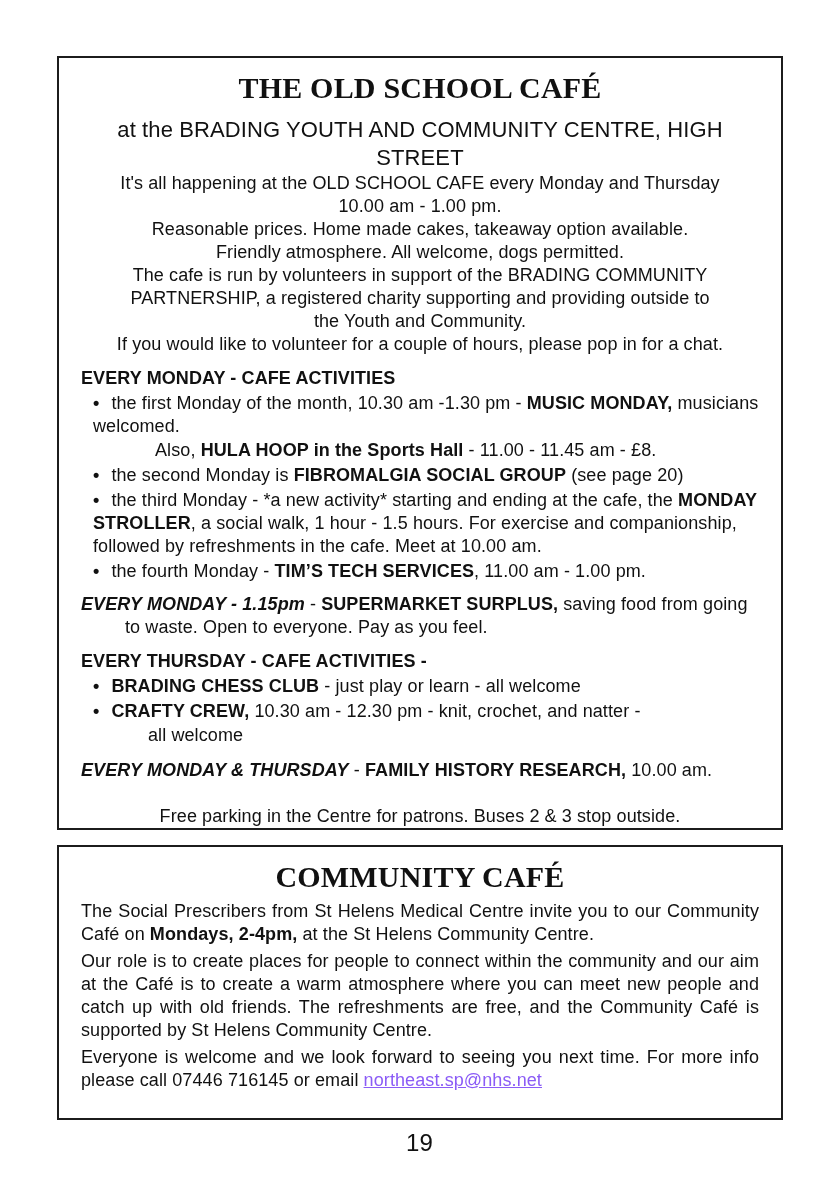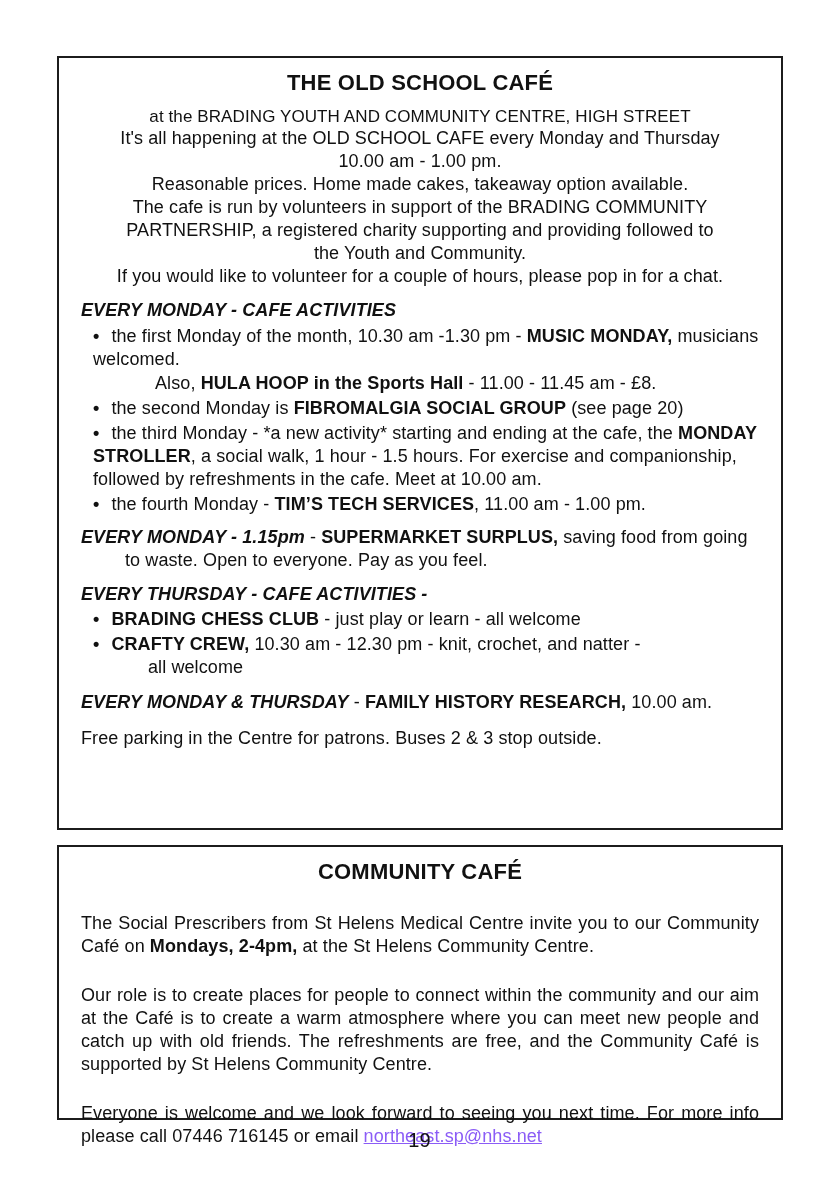--- a/index.html
+++ b/index.html
@@ -19,81 +19,82 @@
     position: absolute;
     left: 57px;
     width: 726px;
     border: 2px solid #1c1c1c;
     background: #ffffff;
     padding: 11px 22px 10px 22px;
   }
   .box1 { top: 56px; height: 774px; }
   .box2 { top: 845px; height: 275px; }
   .title {
-    font-size: 22px;
+    font-size: 30px;
     font-weight: bold;
     text-align: center;
     line-height: 1.25;
     letter-spacing: 0.2px;
+    font-family: Liberation Serif, serif;
   }
   .subtitle {
-    font-size: 17px;
+    font-size: 22px;
     text-align: center;
     margin-top: 9px;
   }
   .center-par { text-align: center; }
   .center-par .cline { text-align: center; }
   .subhead {
     font-weight: bold;
-    font-style: italic;
     margin-top: 11px;
   }
   .blist { margin-top: 2px; }
   .bitem { padding-left: 12px; margin-top: 2px; }
   .bitem::before { content: "\2022"; font-weight: bold; margin-right: 12px; }
   .also-line { margin-left: 62px; margin-top: 1px; }
   .crafty-line2 { margin-left: 55px; }
   .hang { margin-top: 10px; padding-left: 44px; text-indent: -44px; }
   .family-par { margin-top: 12px; }
-  .parking-par { margin-top: 13px; }
+  .parking-par { text-align: center; margin-top: 23px; }
   .b { font-weight: bold; }
   .bi { font-weight: bold; font-style: italic; }
-  .just { text-align: justify; margin-top: 26px; }
+  .just { text-align: justify; margin-top: 4px; }
   .email-link {
     color: #8b5cf6;
     text-decoration: underline;
     cursor: pointer;
   }
   .pagenum {
     position: absolute;
     top: 1128px;
     left: 0;
     width: 100%;
     text-align: center;
-    font-size: 20px;
+    font-size: 24px;
   }
 </style>
 </head>
 <body>
 
 <div class="page">
 
   <section class="box box1">
     <h1 class="title">THE OLD SCHOOL CAFÉ</h1>
     <div class="subtitle">at the BRADING YOUTH AND COMMUNITY CENTRE, HIGH STREET</div>
 
     <div class="center-par">
       <div class="cline">It's all happening at the OLD SCHOOL CAFE every Monday and Thursday</div>
       <div class="cline">10.00 am - 1.00 pm.</div>
       <div class="cline">Reasonable prices. Home made cakes, takeaway option available.</div>
+      <div class="cline">Friendly atmosphere. All welcome, dogs permitted.</div>
     </div>
 
     <div class="center-par">
       <div class="cline">The cafe is run by volunteers in support of the BRADING COMMUNITY</div>
-      <div class="cline">PARTNERSHIP, a registered charity supporting and providing followed to</div>
+      <div class="cline">PARTNERSHIP, a registered charity supporting and providing outside to</div>
       <div class="cline">the Youth and Community.</div>
     </div>
 
     <div class="center-par">If you would like to volunteer for a couple of hours, please pop in for a chat.</div>
 
     <div class="subhead">EVERY MONDAY - CAFE ACTIVITIES</div>
 
     <div class="blist">
       <div class="bitem"><span>the first Monday of the month, 10.30 am -1.30 pm - </span><span class="b">MUSIC MONDAY,</span><span> musicians welcomed.</span>
         <div class="also-line"><span>Also, </span><span class="b">HULA HOOP in the Sports Hall</span><span> - 11.00 - 11.45 am - £8.</span></div>

